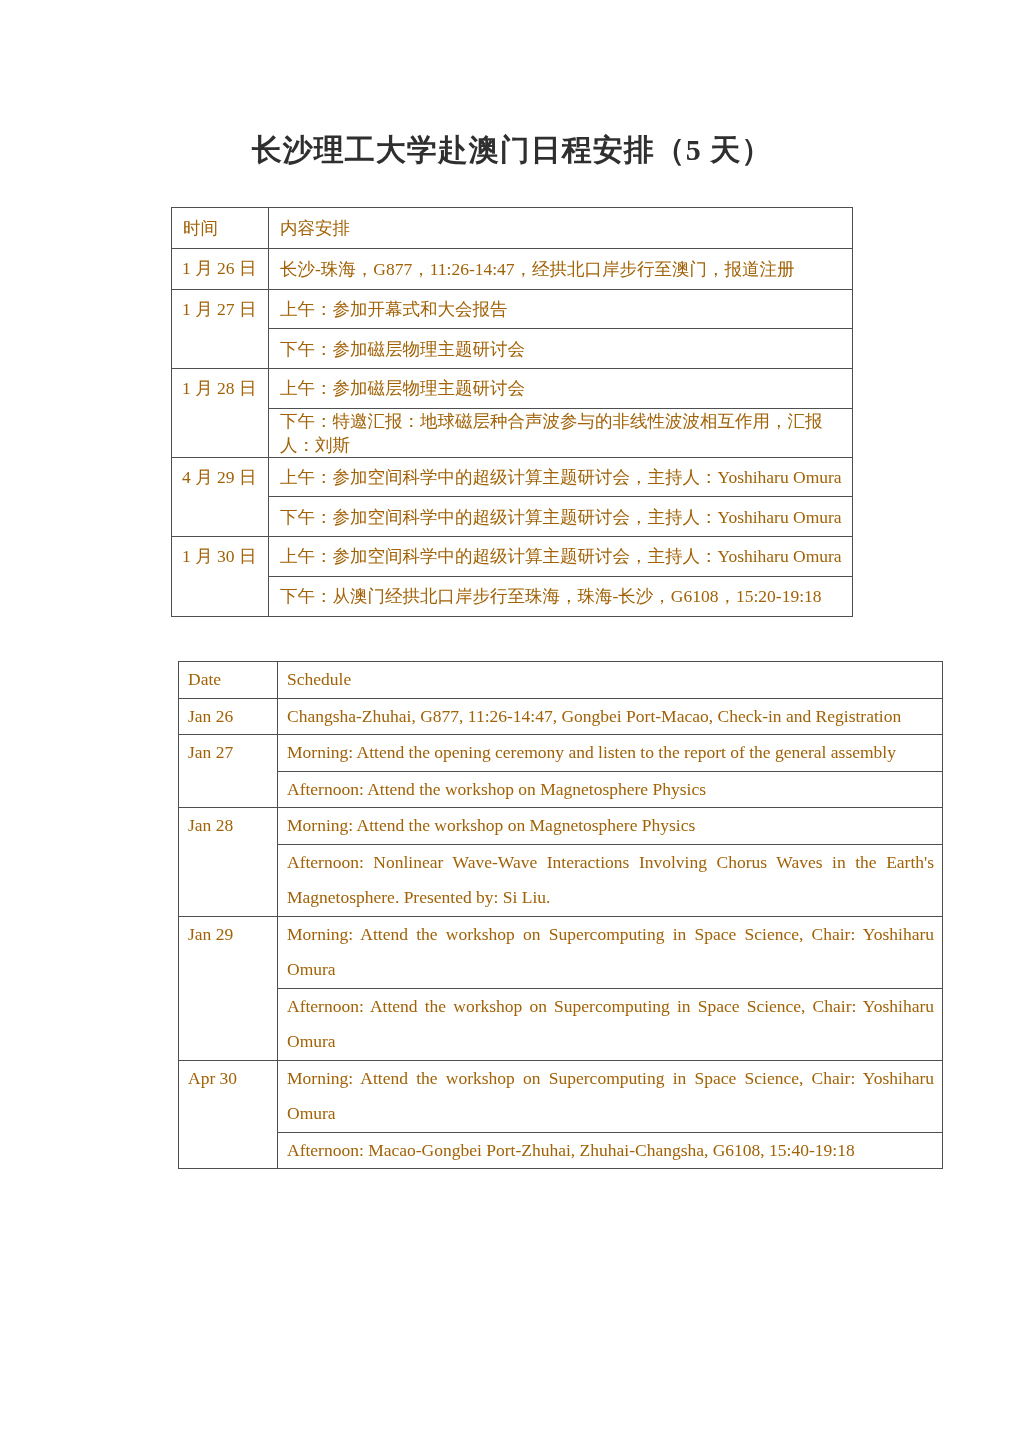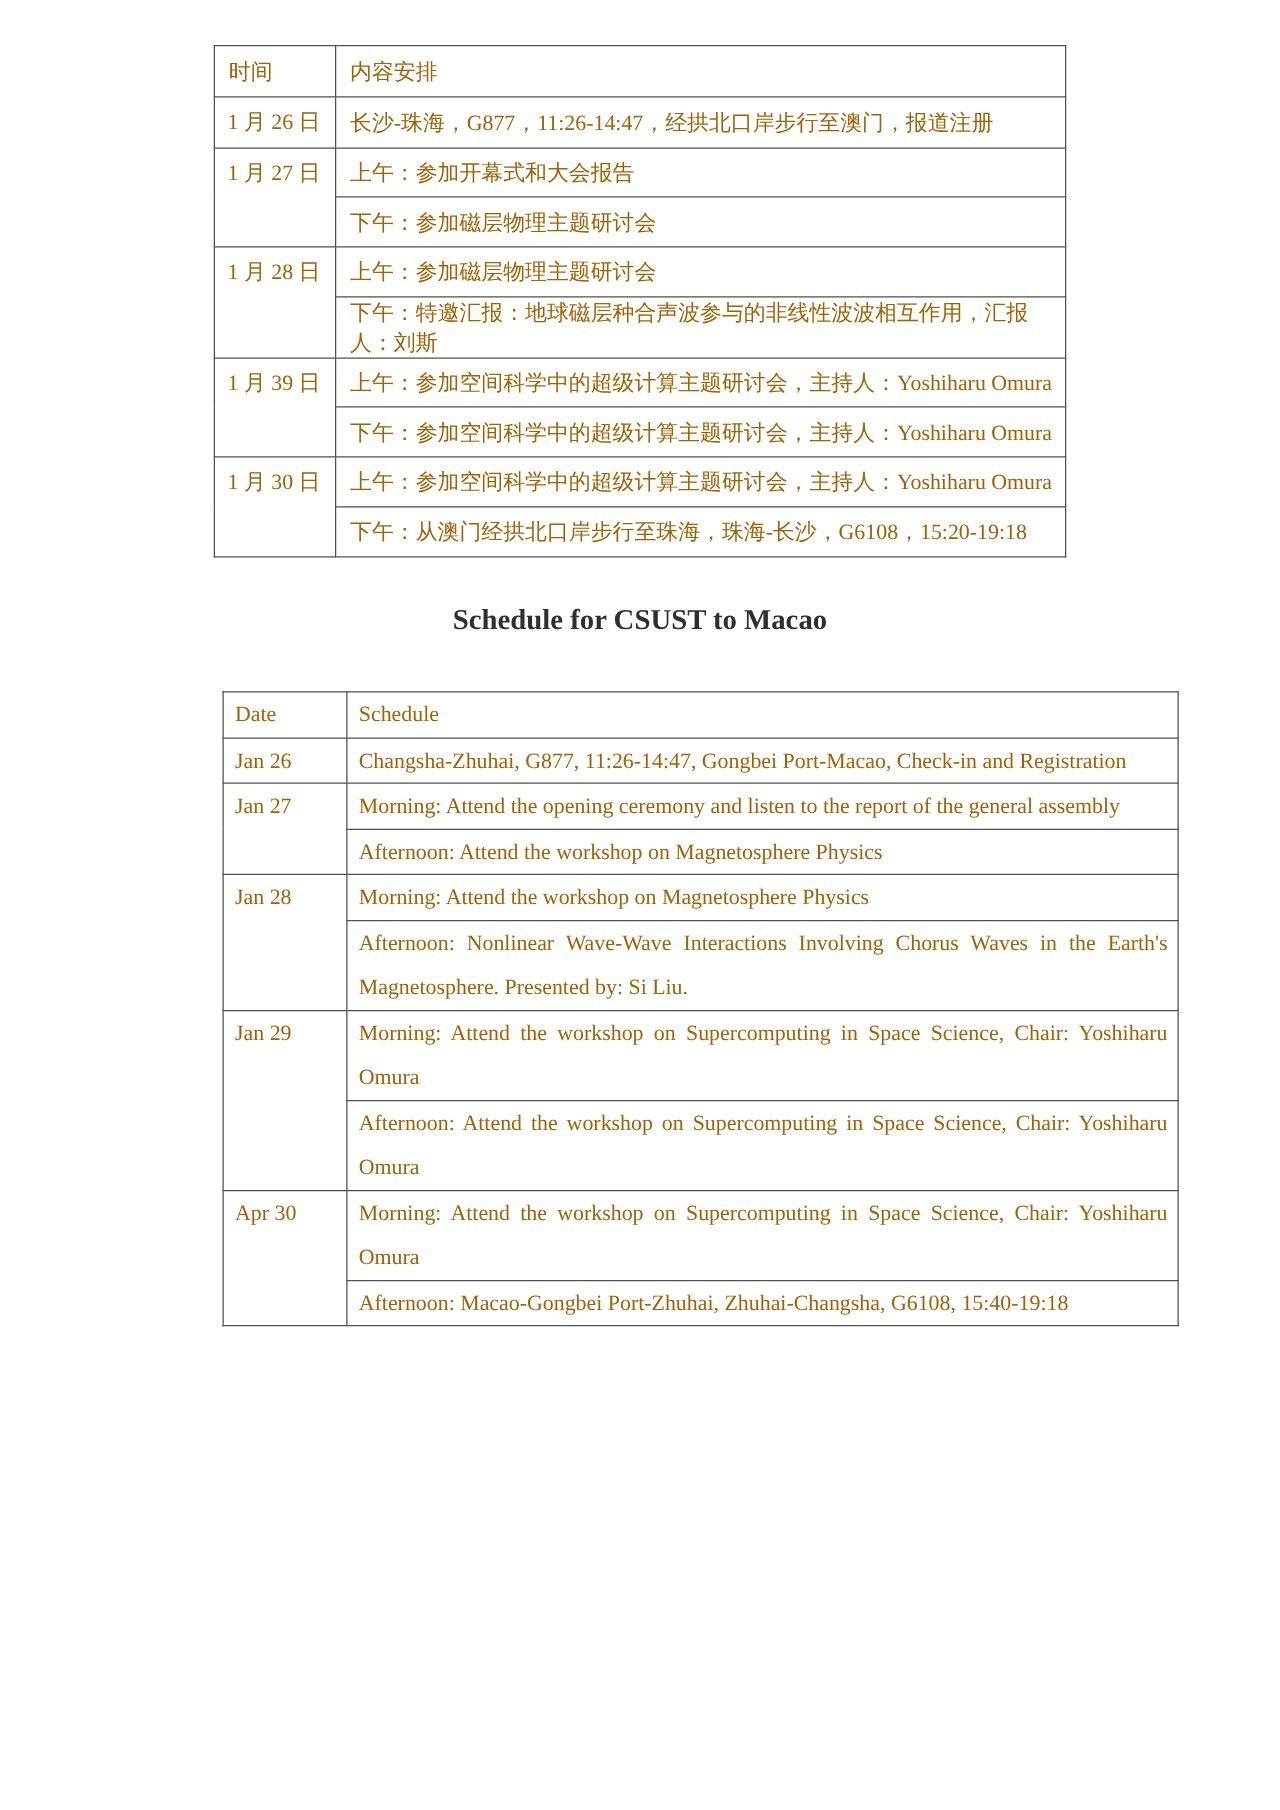--- a/index.html
+++ b/index.html
@@ -90,20 +90,21 @@
     line-height: 35.5px;
     padding-left: 9px;
     margin-left: 45px;
   }
 </style>
 </head>
 <body>
 
 <div class="page">
 
+  <div class="title-cn">长沙理工大学赴澳门日程安排（5 天）</div>
 
   <table class="cn-table">
     <colgroup>
         <col class="c1">
         <col class="c2">
       </colgroup>
     <thead>
       <tr>
         <th>时间</th>
         <th>内容安排</th>
@@ -122,37 +123,36 @@
           <td class="content-cell">下午：参加磁层物理主题研讨会</td>
         </tr>
         <tr>
           <td class="date-cell" rowspan="2">1 月 28 日</td>
           <td class="content-cell">上午：参加磁层物理主题研讨会</td>
         </tr>
         <tr>
           <td class="content-cell">下午：特邀汇报：地球磁层种合声波参与的非线性波波相互作用，汇报人：刘斯</td>
         </tr>
         <tr>
-          <td class="date-cell" rowspan="2">1 月 39 日</td>
+          <td class="date-cell" rowspan="2">4 月 29 日</td>
           <td class="content-cell">上午：参加空间科学中的超级计算主题研讨会，主持人：Yoshiharu Omura</td>
         </tr>
         <tr>
           <td class="content-cell">下午：参加空间科学中的超级计算主题研讨会，主持人：Yoshiharu Omura</td>
         </tr>
         <tr>
           <td class="date-cell" rowspan="2">1 月 30 日</td>
           <td class="content-cell">上午：参加空间科学中的超级计算主题研讨会，主持人：Yoshiharu Omura</td>
         </tr>
         <tr>
           <td class="content-cell">下午：从澳门经拱北口岸步行至珠海，珠海-长沙，G6108，15:20-19:18</td>
         </tr>
       </tbody>
   </table>
 
-  <div class="title-en">Schedule for CSUST to Macao</div>
 
   <table class="en-table">
     <colgroup>
         <col class="c1">
         <col class="c2">
       </colgroup>
     <thead>
       <tr>
         <th>Date</th>
         <th>Schedule</th>

